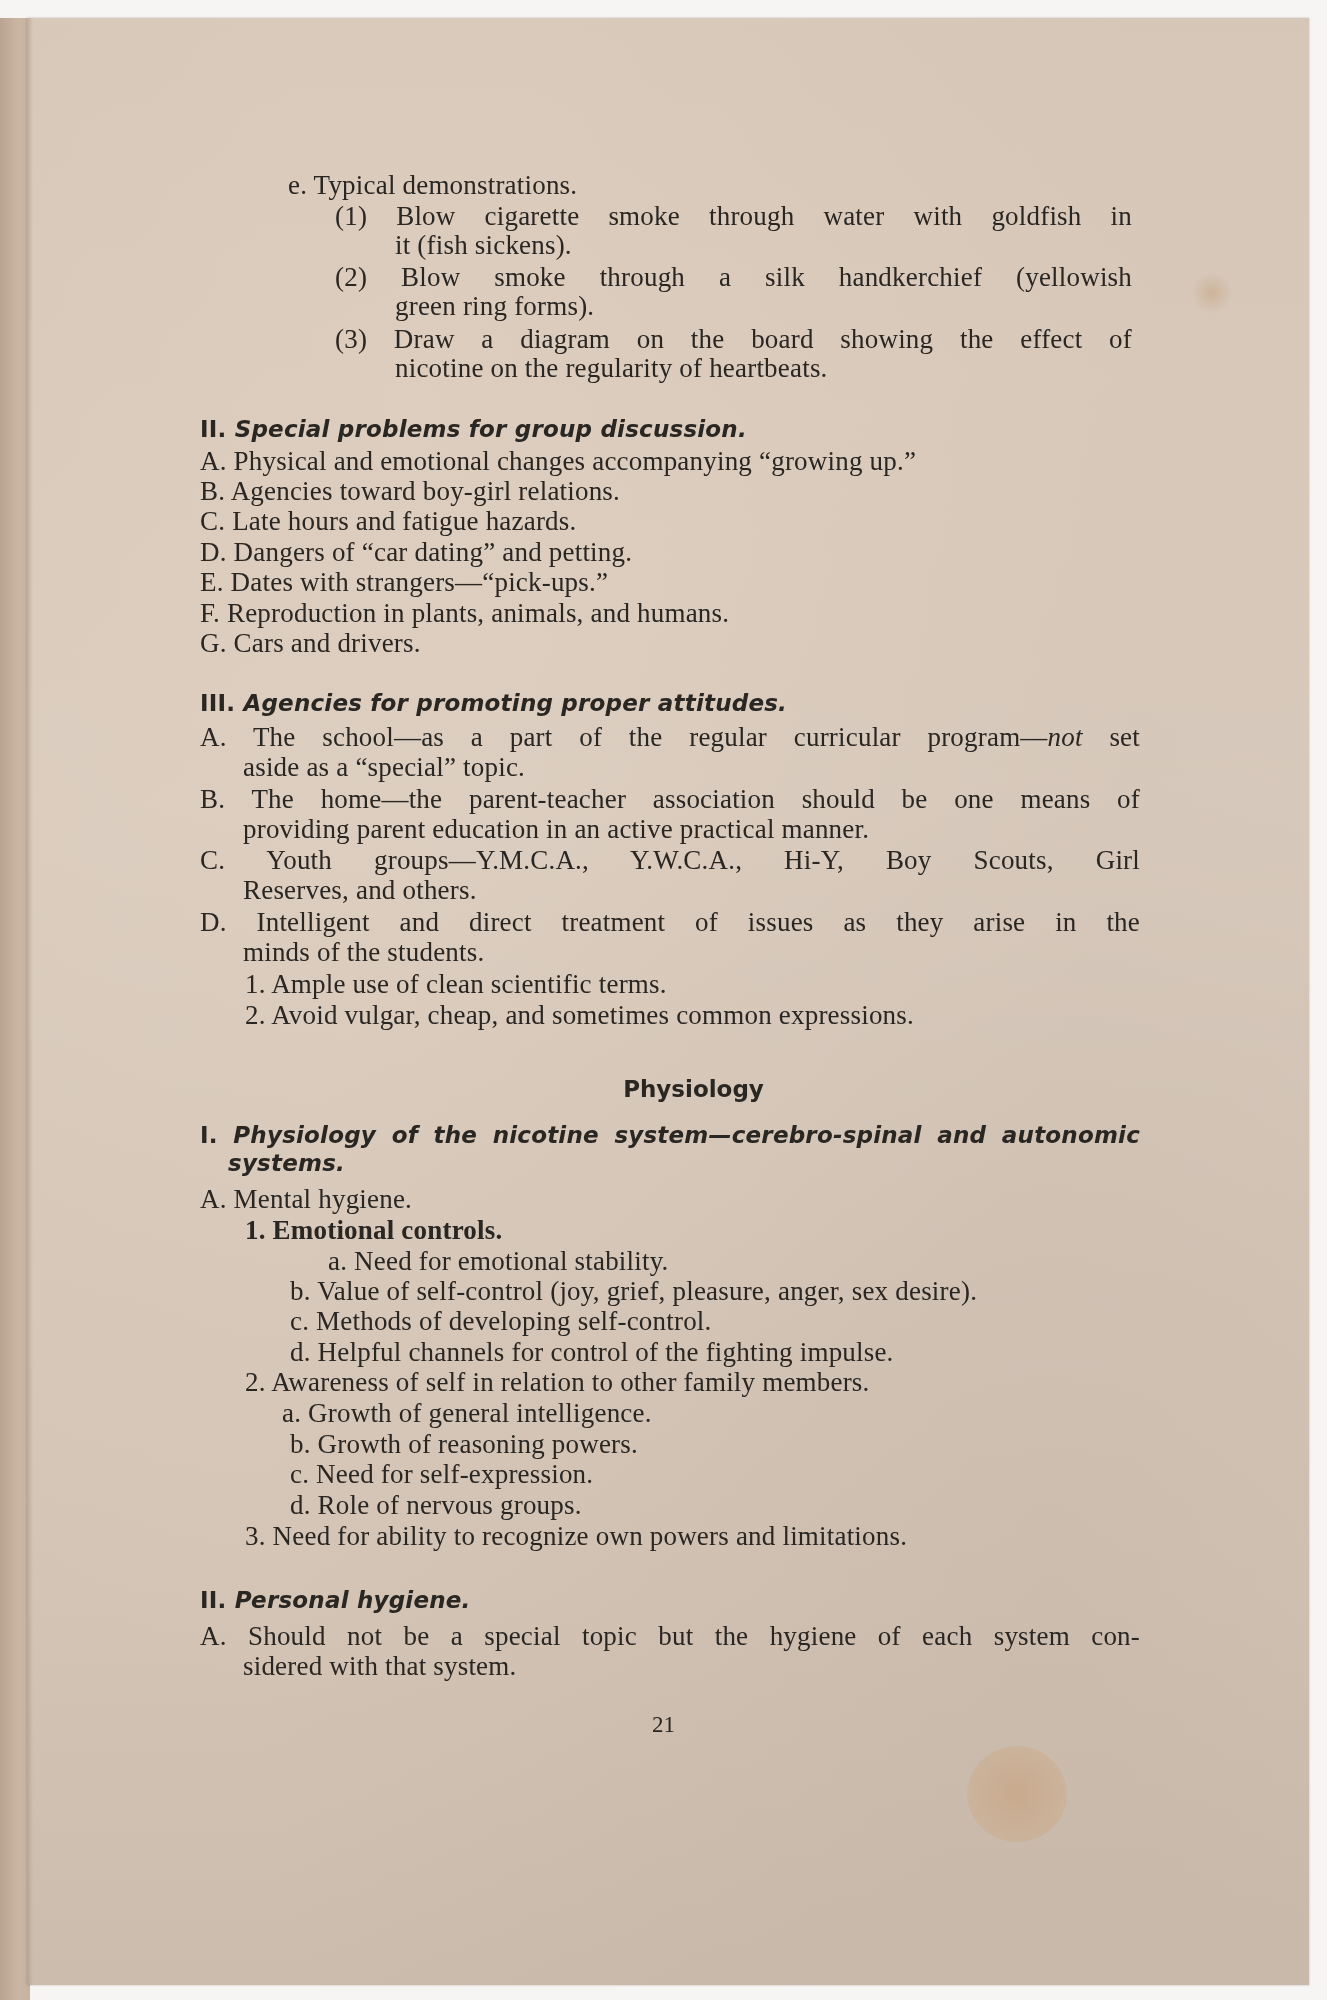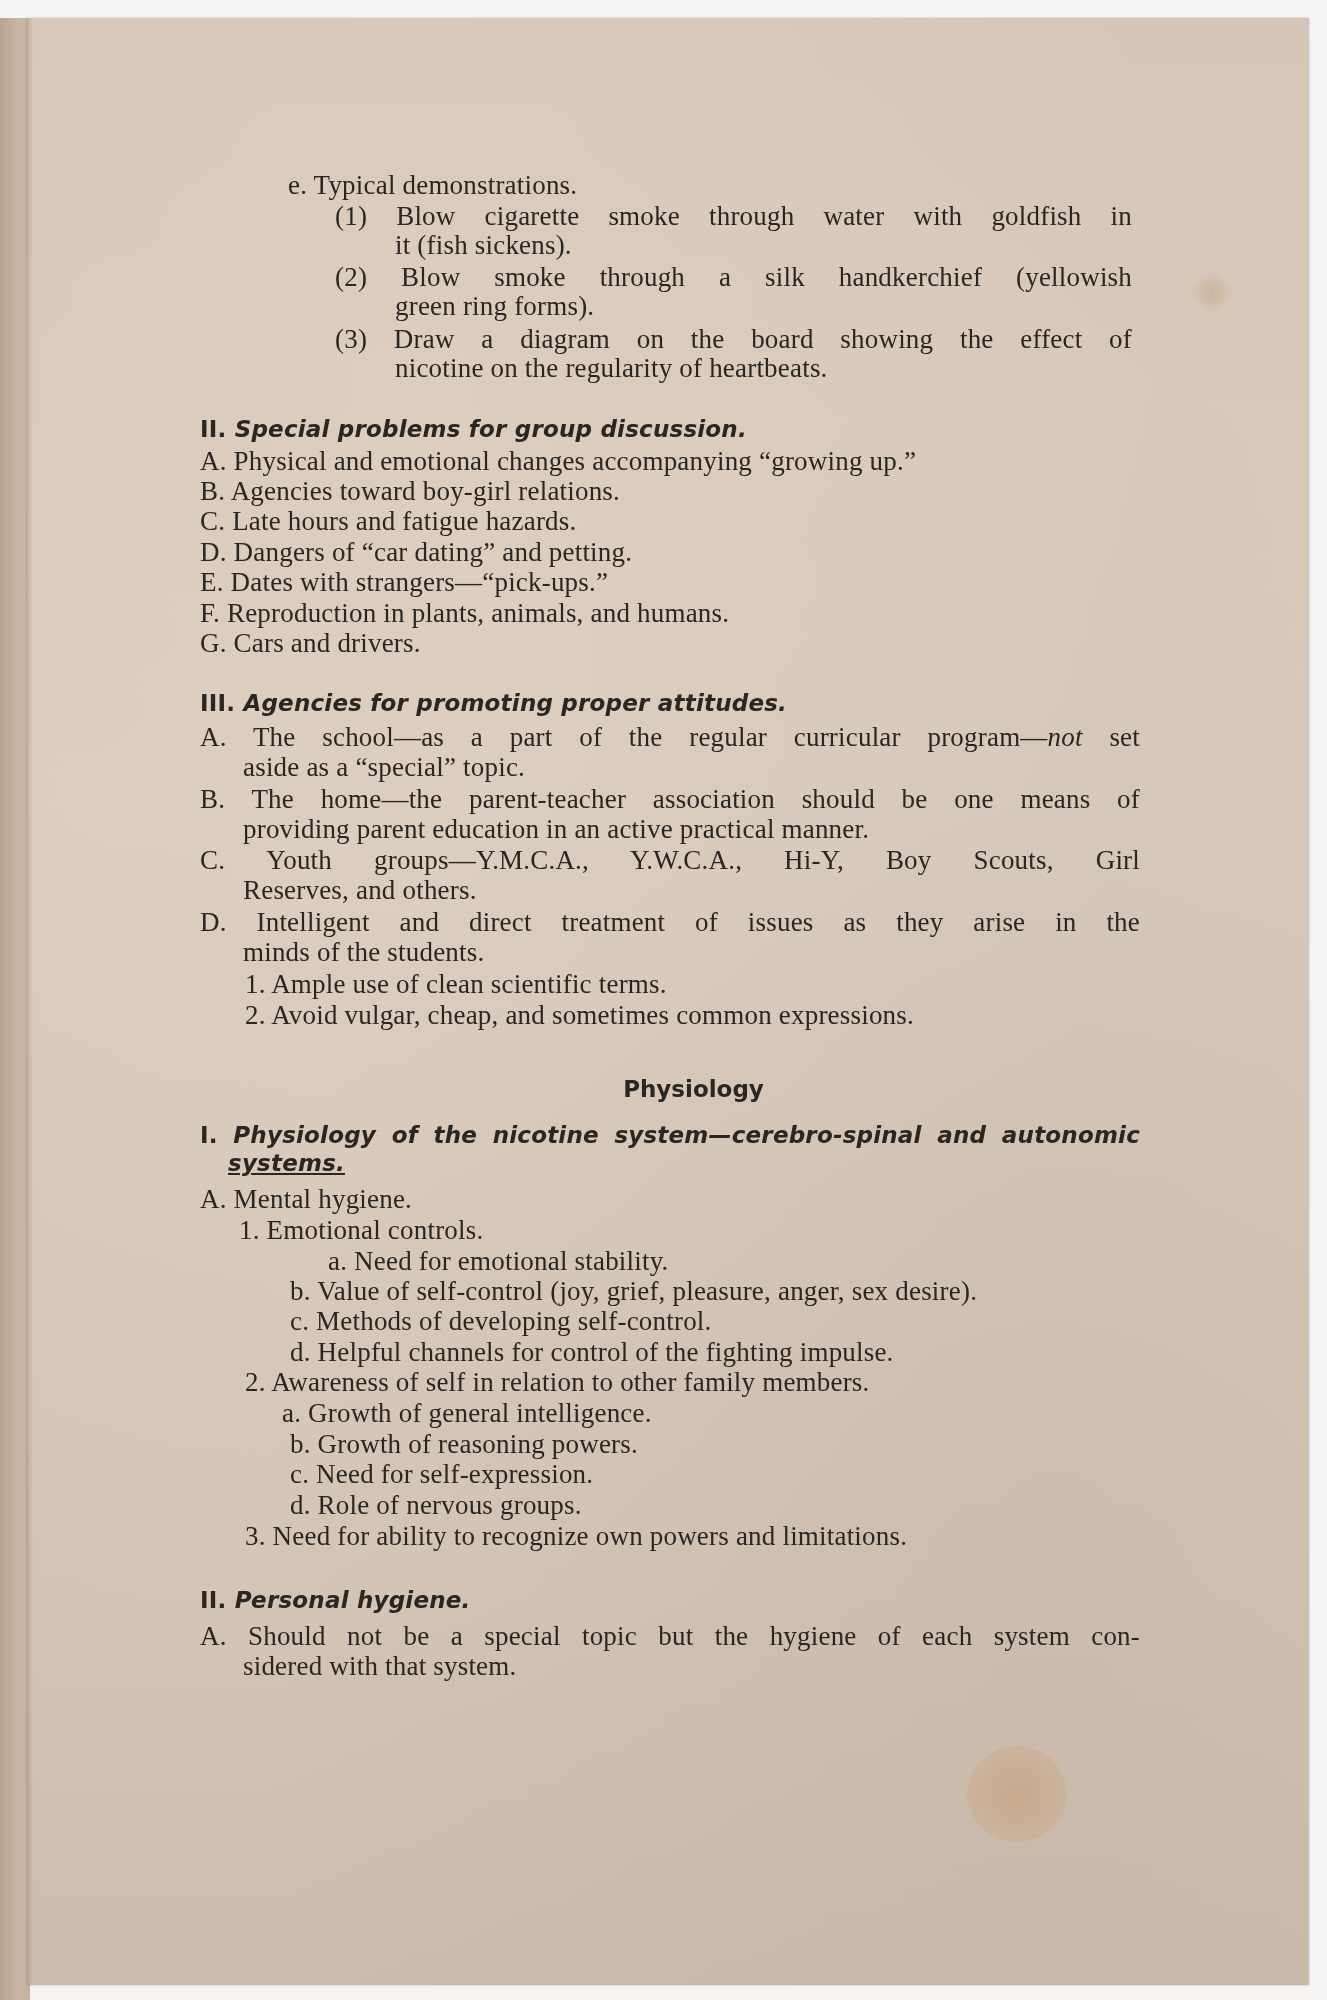--- a/index.html
+++ b/index.html
@@ -152,28 +152,28 @@
     <span>2.</span>
     <span>Avoid vulgar, cheap, and sometimes common expressions.</span>
   </div>
 
   <div class="center-head" style="top:1076px;left:30px;">Physiology</div>
 
   <div class="line head justify" style="left:200px;top:1120px;width:940px;">
     <span class="num">I.</span>
     <span>Physiology of the nicotine system—cerebro-spinal and autonomic</span>
   </div>
-  <div class="line head" style="left:228px;top:1148px;text-decoration:underline;">systems.</div>
+  <div class="line head" style="left:228px;top:1148px;">systems.</div>
 
   <div class="line" style="left:200px;top:1184px;">
     <span>A.</span>
     <span>Mental hygiene.</span>
   </div>
 
-  <div class="line" style="left:239px;top:1215px;">
+  <div class="line" style="left:245px;top:1215px;font-weight:bold;">
     <span>1.</span>
     <span>Emotional controls.</span>
   </div>
   <div class="line" style="left:290px;top:1246px;margin-left:38px;">
     <span>a.</span>
     <span>Need for emotional stability.</span>
   </div>
   <div class="line" style="left:290px;top:1276px;">
     <span>b.</span>
     <span>Value of self-control (joy, grief, pleasure, anger, sex desire).</span>
@@ -216,13 +216,14 @@
   <div class="line head" style="left:200px;top:1585px;">
     <span class="num">II.</span>
     <span>Personal hygiene.</span>
   </div>
   <div class="line justify" style="left:200px;top:1621px;width:940px;">
     <span>A.</span>
     <span>Should not be a special topic but the hygiene of each system con-</span>
   </div>
   <div class="line" style="left:243px;top:1651px;">sidered with that system.</div>
 
+  <div class="pagenum" style="top:1712px;left:0;">21</div>
 </div>
 
 </body></html>

